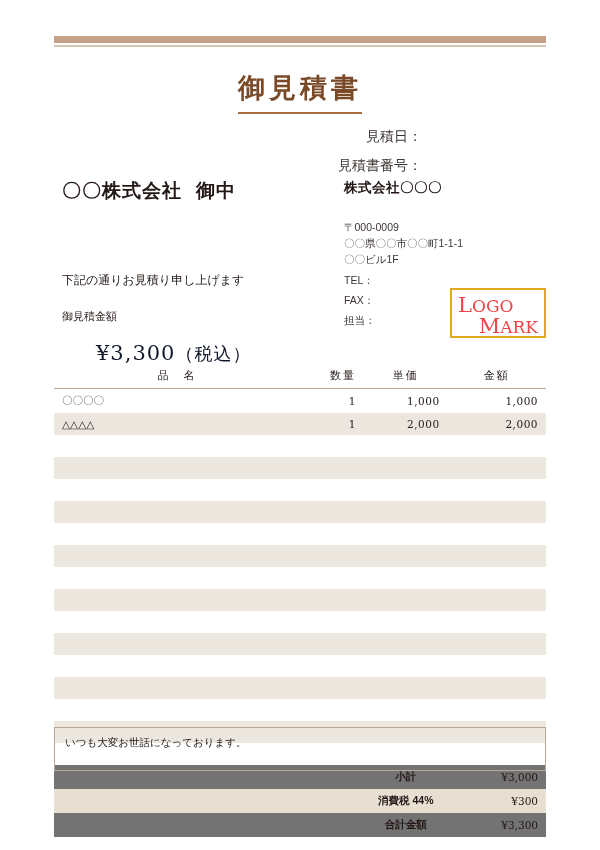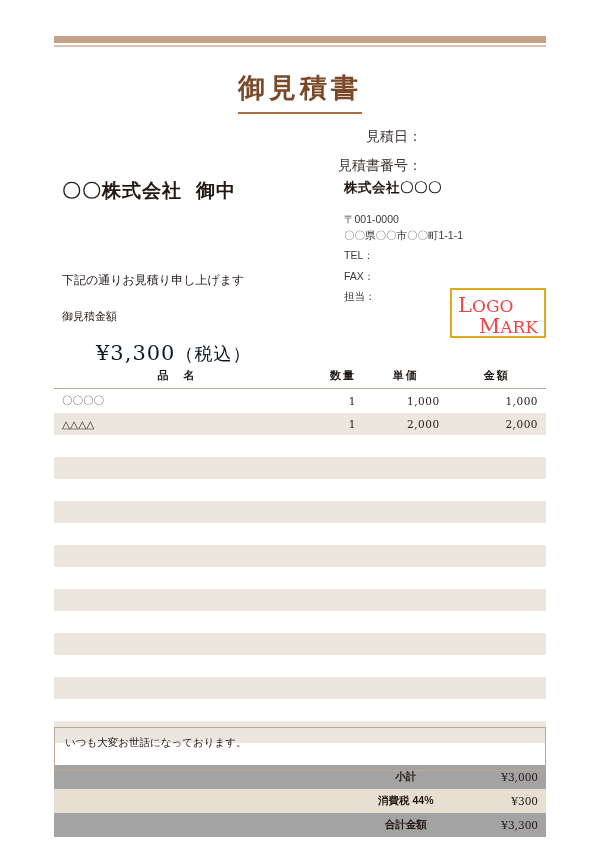--- a/index.html
+++ b/index.html
@@ -103,21 +103,21 @@
     top: 178px;
     width: 210px;
     font-size: 10.5px;
     line-height: 1.55;
     color: #3c3633;
   }
   .issuer-name {
     font-size: 13.5px;
     font-weight: bold;
     color: #231815;
-    margin-bottom: 12px;
+    margin-bottom: 20px;
     letter-spacing: 0.5px;
   }
   .issuer-line {
     white-space: nowrap;
   }
   .issuer-contact {
     margin-top: 4px;
   }
   .issuer-contact div {
     margin-bottom: 4px;
@@ -186,21 +186,21 @@
   table.items {
     position: absolute;
     left: 54px;
     top: 363px;
     width: 492px;
     border-collapse: collapse;
     font-size: 10.5px;
     color: #231815;
   }
   table.items th {
-    font-weight: bold;
+    font-weight: normal;
     font-size: 11px;
     padding: 5px 8px;
     border-bottom: 1px solid #b9a894;
     background: #ffffff;
     letter-spacing: 2px;
   }
   table.items td {
     padding: 5px 8px;
     height: 12px;
     border: none;
@@ -214,21 +214,21 @@
   .col-amount { width: 20%; text-align: right; }
   th.col-name { text-align: center; }
   th.col-qty { text-align: right; }
   th.col-price { text-align: center; }
   th.col-amount { text-align: center; }
   .num { font-family: "DejaVu Serif", serif; letter-spacing: 0.5px; }
 
   
   .summary-label { text-align: center; font-weight: bold; }
   .summary-value { text-align: right; font-family: "DejaVu Serif", serif; }
-  tr.sum-white td { background: #a3a3a3; }
+  tr.sum-white td { background: #737373; }
   tr.sum-shade td { background: #e6dfd2; }
 
   
   .remarks {
     position: absolute;
     left: 54px;
     top: 727px;
     width: 492px;
     height: 44px;
     border: 1px solid #b9a894;
@@ -260,22 +260,23 @@
       <div class="meta-value"></div>
     </div>
   </div>
 
   <div class="customer">
     <span>〇〇株式会社</span><span class="honorific">御中</span>
   </div>
 
   <div class="issuer">
     <div class="issuer-name">株式会社〇〇〇</div>
-    <div class="issuer-line">〒001-0000</div>
+    <div class="issuer-line">〒000-0009</div>
     <div class="issuer-line">〇〇県〇〇市〇〇町1-1-1</div>
+    <div class="issuer-line">〇〇ビル1F</div>
     <div class="issuer-contact">
       <div>TEL：</div>
       <div>FAX：</div>
       <div>担当：</div>
     </div>
   </div>
 
   <div class="logo-box">
     <div class="logo-line1"><span class="big">L</span><span>OGO</span></div>
     <div class="logo-line2"><span class="big">M</span><span>ARK</span></div>

